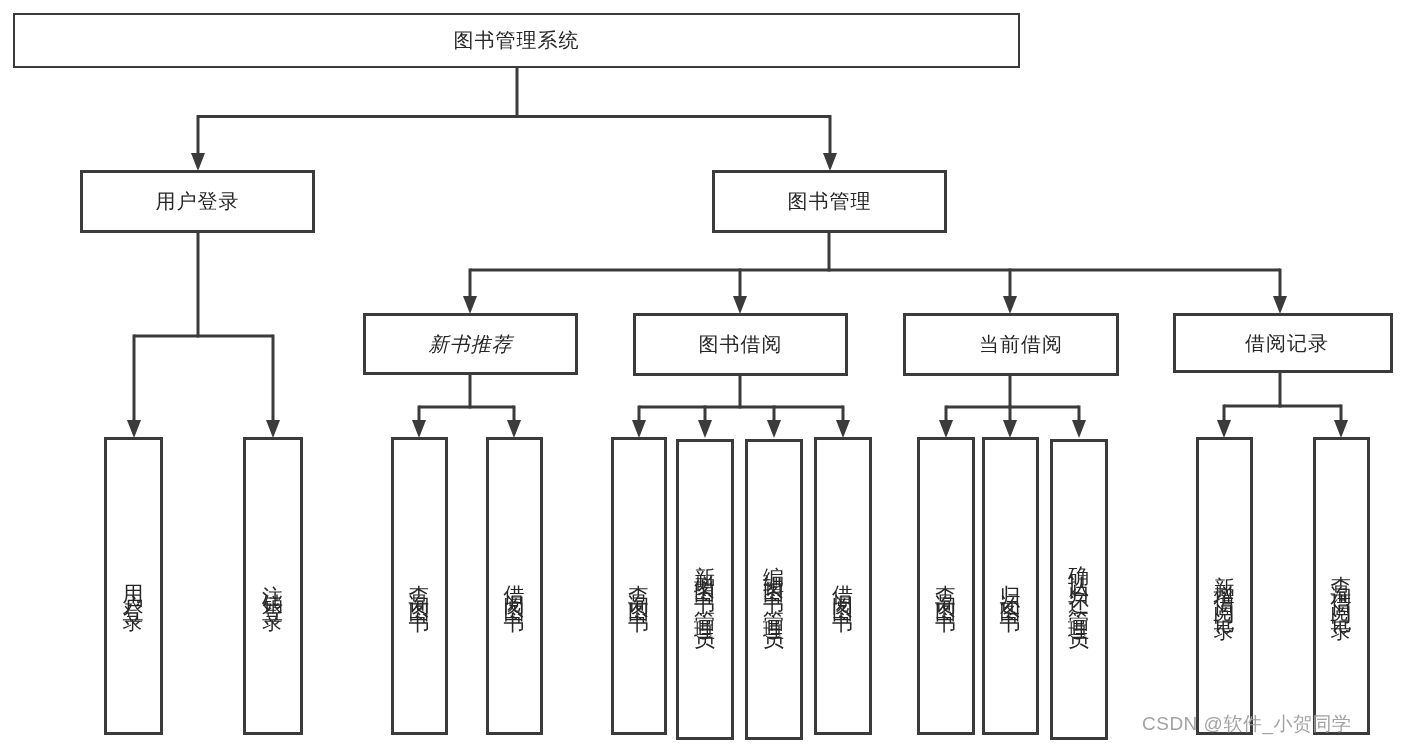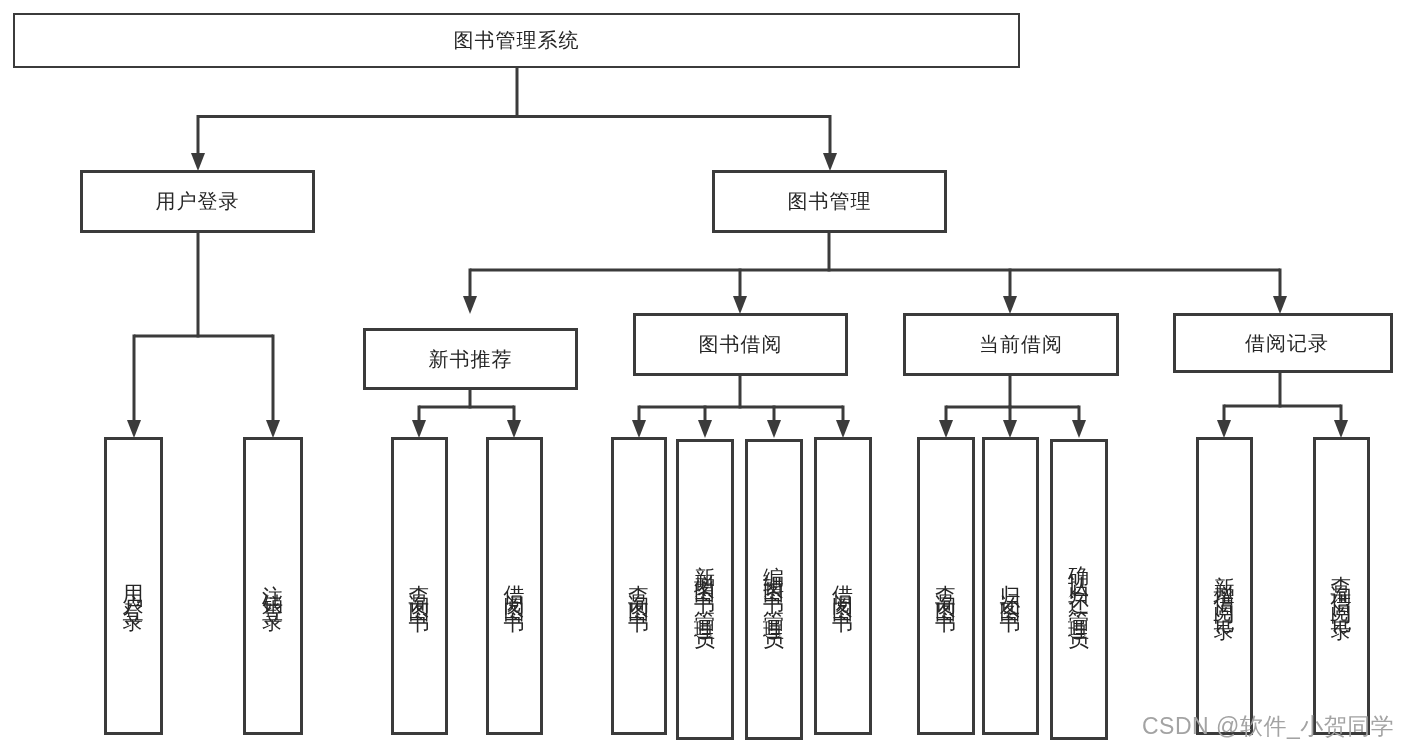--- a/index.html
+++ b/index.html
@@ -51,21 +51,21 @@
     writing-mode: vertical-rl;
     text-orientation: mixed;
     letter-spacing: 9px;
     line-height: 1;
   }
   .watermark {
     position: absolute;
     left: 1142px;
     top: 711px;
     z-index: 3;
-    font-size: 23px;
+    font-size: 19px;
     letter-spacing: 0.5px;
     color: var(--watermark);
     white-space: nowrap;
   }
 </style>
 </head>
 <body>
 
 <div class="canvas">
 
@@ -149,21 +149,21 @@
     <span>图书管理系统</span>
   </div>
 
   <div class="node hbox" style="left:80px; top:170px; width:235px; height:63px;">
     <span>用户登录</span>
   </div>
   <div class="node hbox" style="left:712px; top:170px; width:235px; height:63px;font-family:Liberation Serif, serif;">
     <span>图书管理</span>
   </div>
 
-  <div class="node hbox" style="left:363px; top:328px; width:215px; height:62px;">
+  <div class="node hbox" style="left:363px; top:313px; width:215px; height:62px;font-style:italic;">
     <span>新书推荐</span>
   </div>
   <div class="node hbox" style="left:633px; top:313px; width:215px; height:63px;align-items:center;">
     <span>图书借阅</span>
   </div>
   <div class="node hbox" style="left:903px; top:313px; width:216px; height:63px;padding-left:20px;">
     <span>当前借阅</span>
   </div>
   <div class="node hbox" style="left:1173px; top:313px; width:220px; height:60px;padding-left:8px;">
     <span>借阅记录</span>

